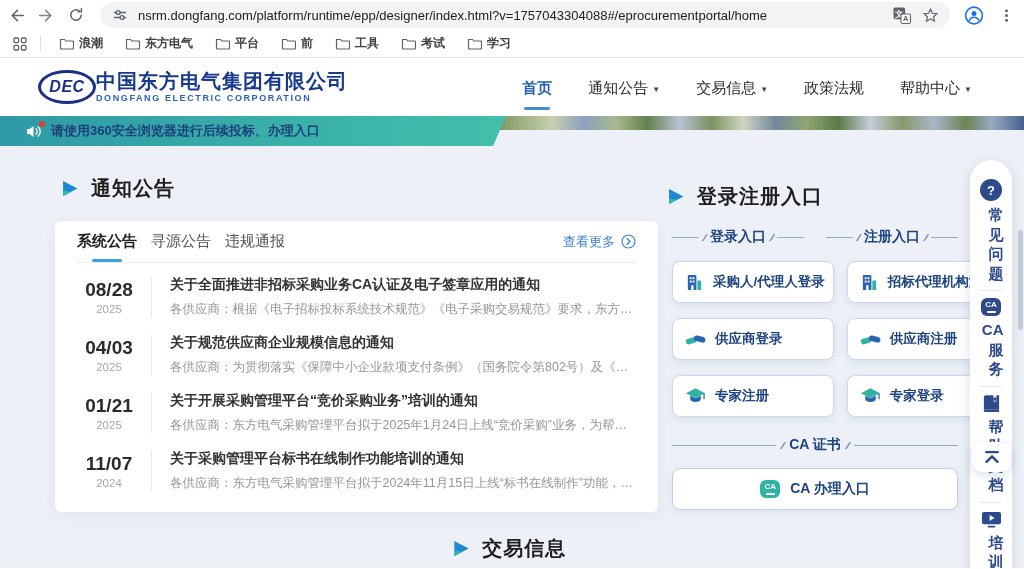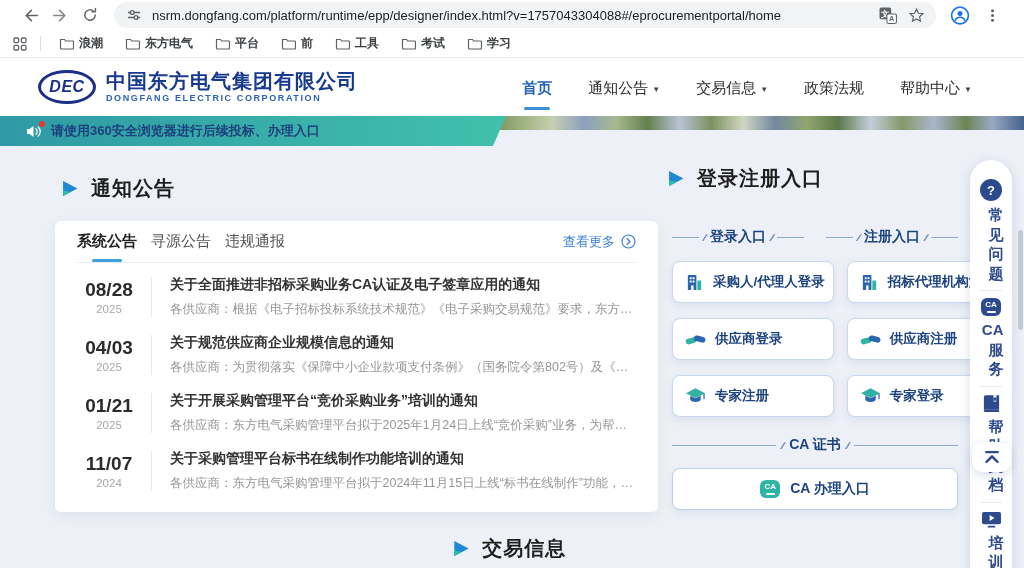--- a/index.html
+++ b/index.html
@@ -1,40 +1,40 @@
 <!DOCTYPE html>
 <html><head>
 <meta charset="utf-8">
 <style>
   * { margin:0; padding:0; box-sizing:border-box; }
   html,body { width:1024px; height:569px; overflow:hidden;
     font-family:"Liberation Sans", sans-serif; background:#fff; }
 
   
   .toolbar { height:30px; background:#fff; display:flex; align-items:center;
-    padding:0 20px; gap:10px; }
+    padding:0 6px; gap:10px; }
   .nav-ico { width:20px; height:20px; display:flex; align-items:center; justify-content:center; }
   .omnibox { flex:1; height:26px; background:#f1f3f4; border-radius:14px;
     display:flex; align-items:center; padding:0 10px; gap:8px; margin:0 4px; }
   .omnibox .url { flex:1; font-size:13px; color:#202124; white-space:nowrap;
     overflow:hidden; }
   .tb-right { display:flex; align-items:center; gap:12px; padding-right:2px; }
 
   .bookmarks { height:28px; background:#fff; display:flex; align-items:center;
     gap:6px; padding:0 10px; border-bottom:1px solid #e6e8ea; }
   .bm-sep { width:1px; height:15px; background:#dadce0; margin:0 4px; }
   .bm { display:flex; align-items:center; gap:5px; padding:2px 8px; border-radius:6px;font-weight:bold; }
   .bm span { font-size:12px; color:#3c4043; }
 
   
   .page { position:relative; height:510px; background:#edf0f6; overflow:hidden; }
 
   .site-header { position:absolute; top:0; left:0; right:0; height:58px; background:#fff;
     display:flex; align-items:center; justify-content:space-between; padding:0 52px 0 38px; z-index:5; }
-  .logo-wrap { display:flex; align-items:flex-start; gap:10px; }
+  .logo-wrap { display:flex; align-items:flex-start; }
   .dec-oval { width:58px; height:34px; border:3px solid #1c2f87; border-radius:50%;
     display:flex; align-items:center; justify-content:center;
     font-style:italic; font-weight:bold; font-size:16px; color:#1c2f87; letter-spacing:.5px;}
   .company { display:flex; flex-direction:column; line-height:1.15; }
   .company .cn { font-size:20px; font-weight:bold; color:#17398e; letter-spacing:1px; }
   .company .en { font-size:9px; font-weight:bold; color:#2a62b8; letter-spacing:1.6px; }
   .main-nav { display:flex; align-items:center; gap:36px; }
   .nav-item { font-size:15px; color:#2c2c2c; display:flex; align-items:center; gap:4px;
     padding:8px 0 6px; position:relative; cursor:default;}
   .nav-item .caret { font-size:8px; color:#444; transform:translateY(1px); }
@@ -53,21 +53,21 @@
     color:#1d3f7c; font-weight:bold; font-size:13px; }
   .speaker-wrap { position:relative; width:16px; height:15px; }
   .red-dot { position:absolute; top:-3px; right:-3px; width:6px; height:6px;
     background:#e6392f; border-radius:50%; }
 
   
   .sec-head { display:flex; align-items:center; gap:12px; }
   .sec-head .title { font-size:20px; font-weight:bold; color:#1e1e1e; letter-spacing:1px; }
 
   .sec-notices { position:absolute; left:62px; top:117px; }
-  .sec-login   { position:absolute; left:668px; top:107px; }
+  .sec-login   { position:absolute; left:668px; top:125px; }
   .sec-trade   { position:absolute; left:50%; top:477px; transform:translateX(-52%); }
 
   
   .notice-card { position:absolute; left:55px; top:163px; width:603px; height:291px;
     background:#fff; border-radius:6px; box-shadow:0 4px 14px rgba(40,70,120,.07);
     padding:0 22px; z-index:2; }
   .tabs { height:42px; display:flex; align-items:center; gap:14px; border-bottom:1px solid #ededed; }
   .tab { font-size:15px; color:#555; height:100%; display:flex; align-items:center; position:relative; cursor:default;}
   .tab.active { color:#222; font-weight:bold; }
   .tab.active::after { content:""; position:absolute; left:50%; transform:translateX(-50%);

